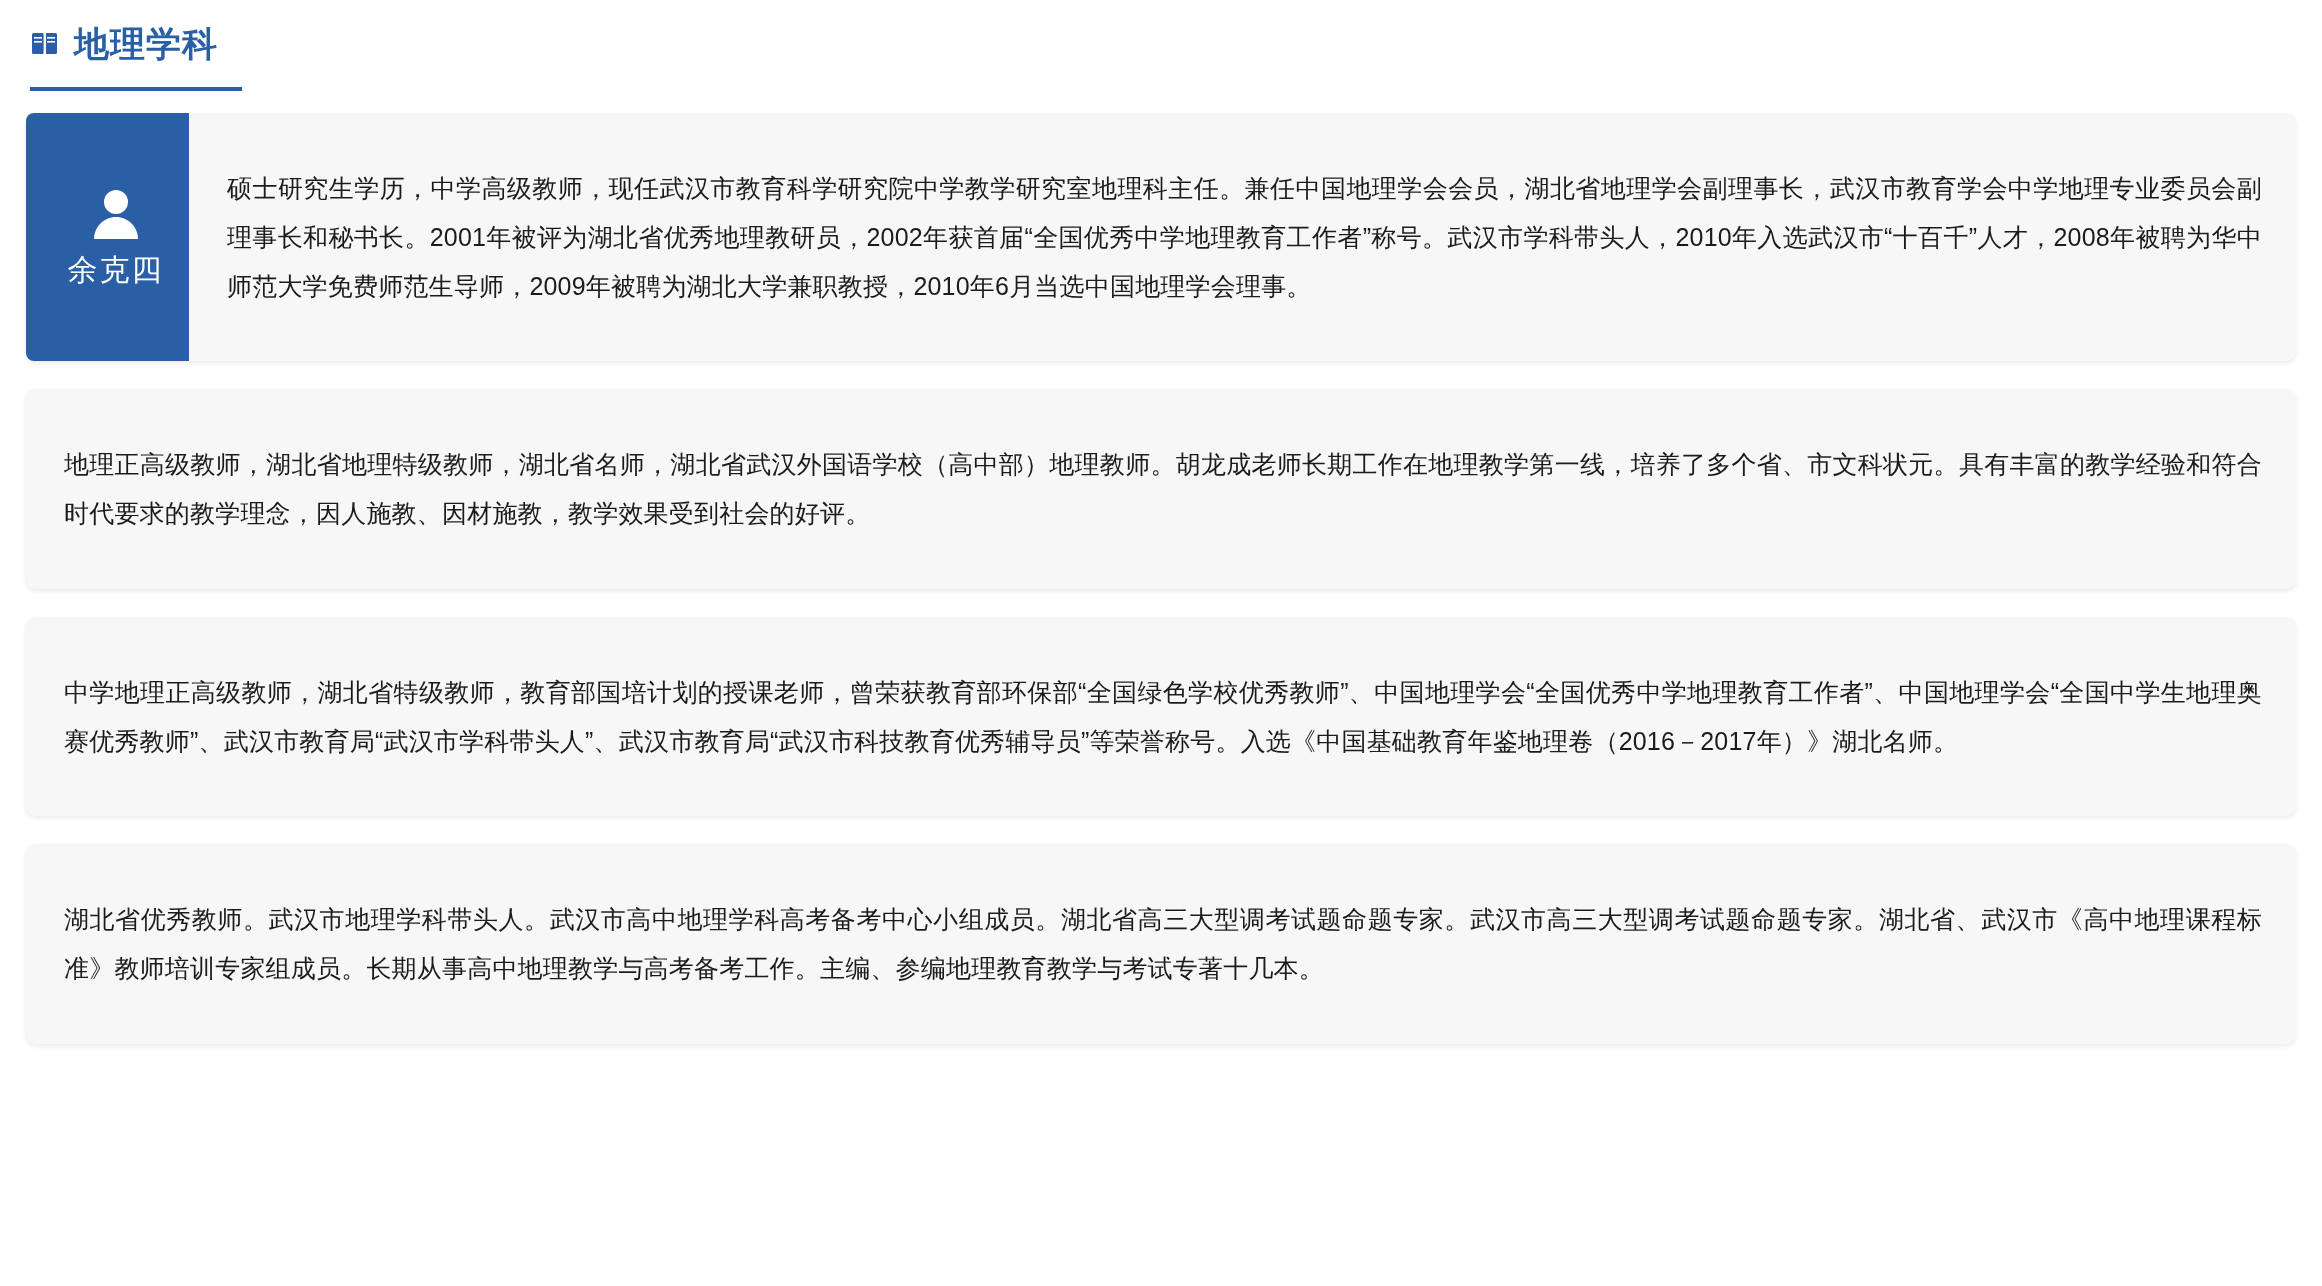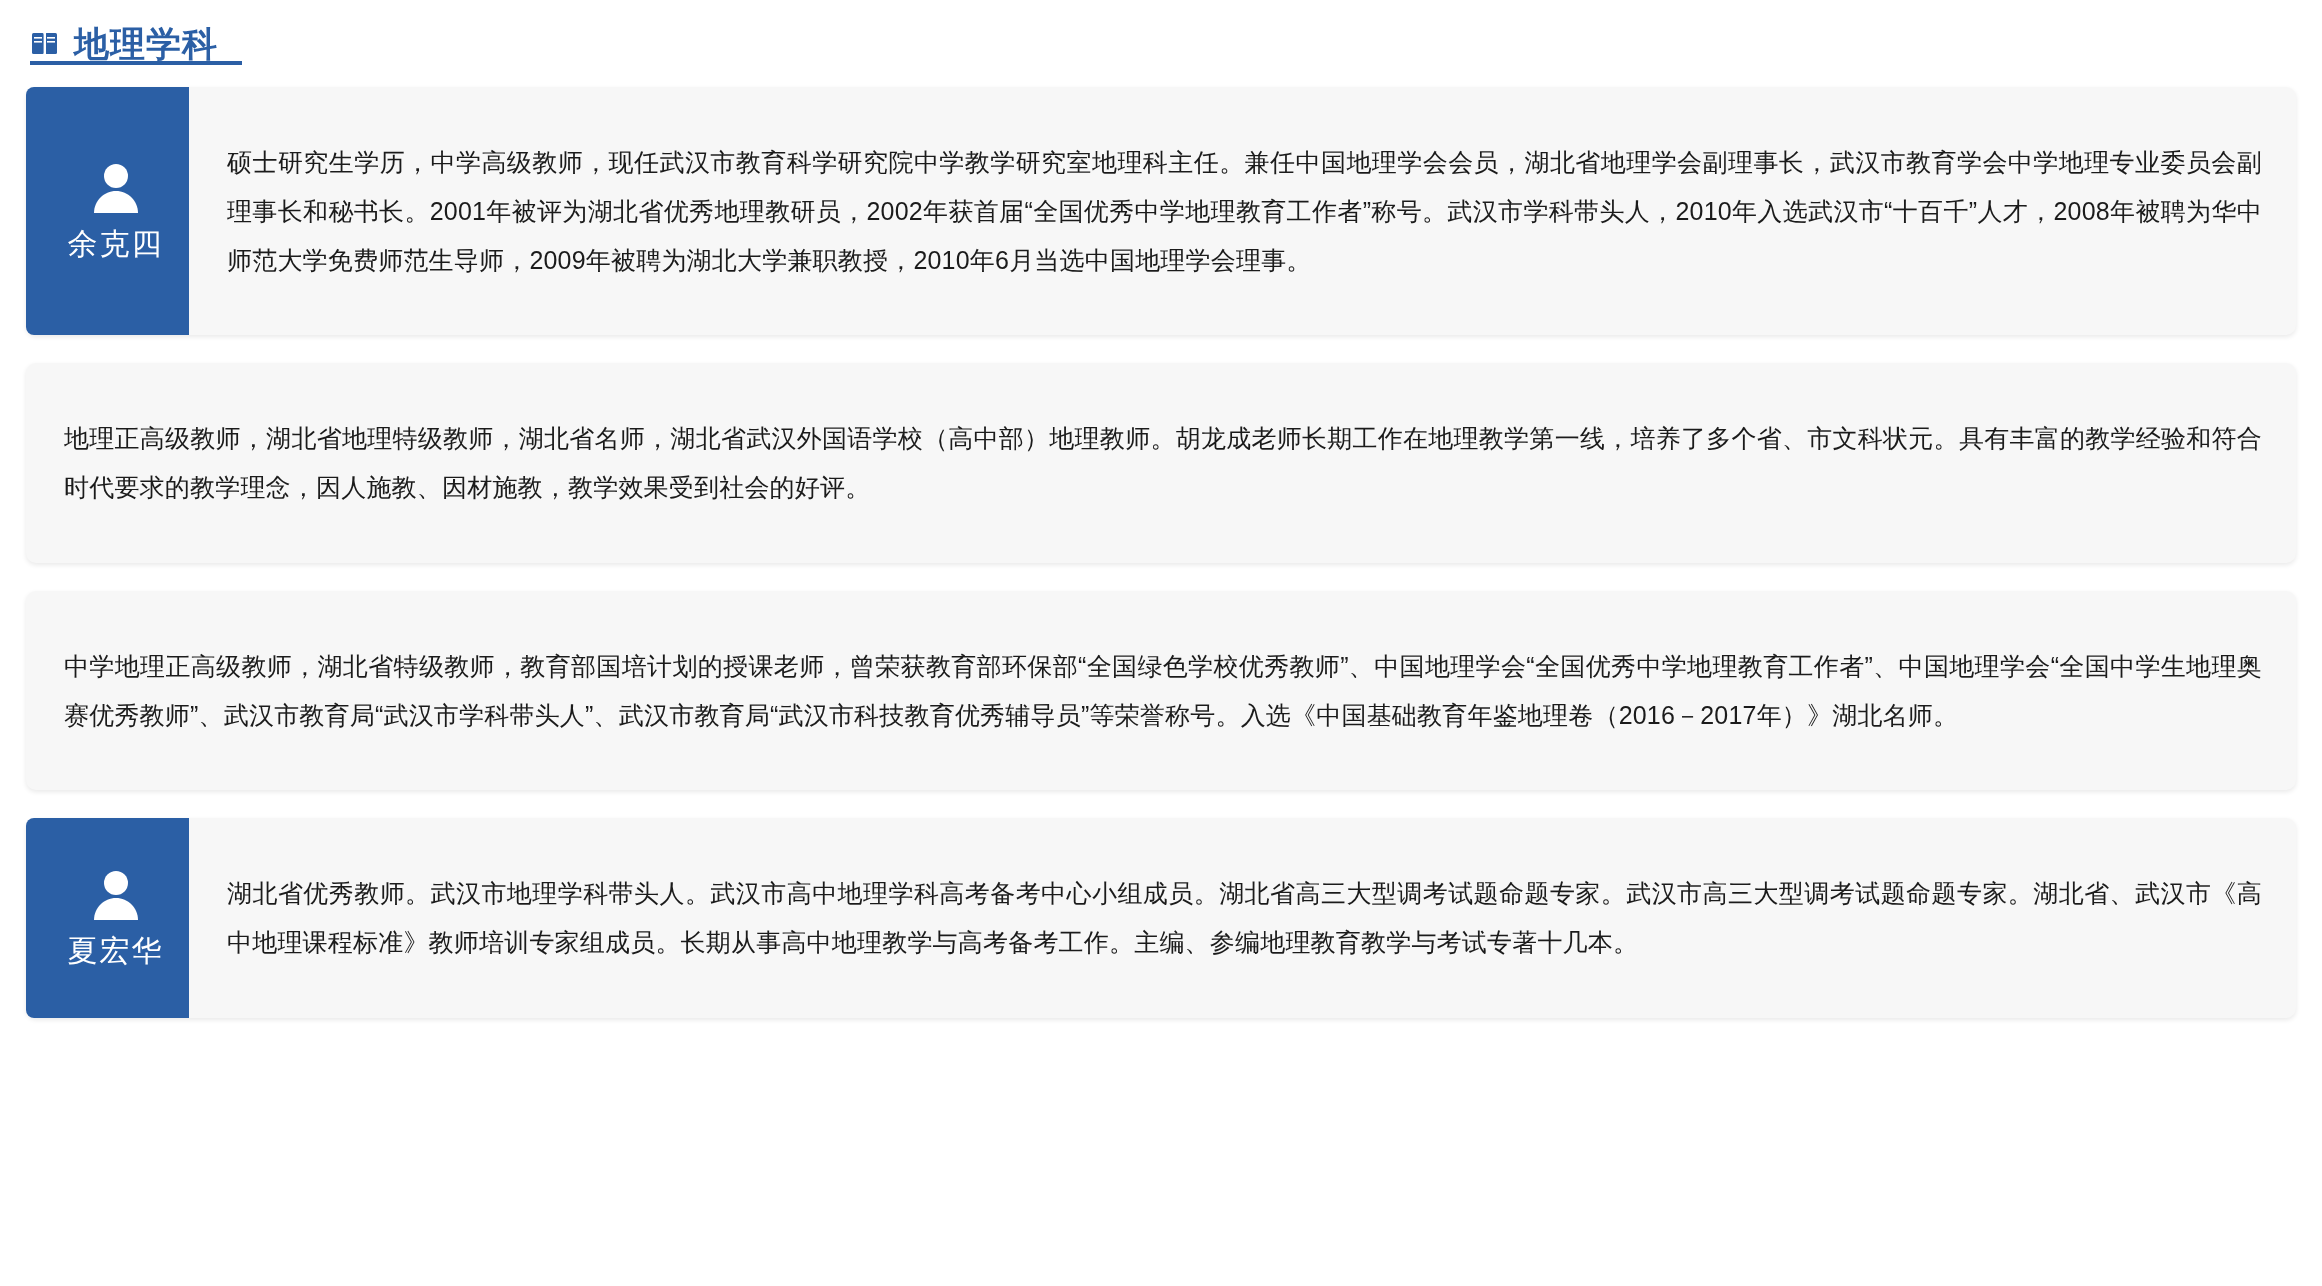--- a/index.html
+++ b/index.html
@@ -20,21 +20,21 @@
     height: 1286px;
     box-sizing: border-box;
     padding: 0 26px;
   }
 
   
   .section-header {
     display: flex;
     align-items: center;
     gap: 14px;
-    padding: 26px 0 0 0;
+    padding: 26px 0 26px 0;
     margin-left: 4px;
     width: 212px;
     border-bottom: 4px solid #2b5fa5;
   }
   .book-icon {
     width: 30px;
     height: 30px;
     flex: 0 0 30px;
     position: relative;
   }
@@ -157,28 +157,19 @@
       </div>
     </div>
 
     <div class="card h3">
       <div class="card-body">
         <p class="card-text">中学地理正高级教师，湖北省特级教师，教育部国培计划的授课老师，曾荣获教育部环保部“全国绿色学校优秀教师”、中国地理学会“全国优秀中学地理教育工作者”、中国地理学会“全国中学生地理奥赛优秀教师”、武汉市教育局“武汉市学科带头人”、武汉市教育局“武汉市科技教育优秀辅导员”等荣誉称号。入选《中国基础教育年鉴地理卷（2016－2017年）》湖北名师。</p>
       </div>
     </div>
 
     <div class="card h4">
-      <div class="card-badge">
-        <span class="person-icon">
-          <svg width="54" height="58" viewBox="0 0 54 58" xmlns="http://www.w3.org/2000/svg">
-            <circle cx="27" cy="17" r="12" fill="#ffffff"></circle>
-            <path d="M5 54c0-12.2 9.9-22 22-22s22 9.8 22 22z" fill="#ffffff"></path>
-          </svg>
-        </span>
-        <span class="badge-name">夏宏华</span>
-      </div>
       <div class="card-body">
         <p class="card-text">湖北省优秀教师。武汉市地理学科带头人。武汉市高中地理学科高考备考中心小组成员。湖北省高三大型调考试题命题专家。武汉市高三大型调考试题命题专家。湖北省、武汉市《高中地理课程标准》教师培训专家组成员。长期从事高中地理教学与高考备考工作。主编、参编地理教育教学与考试专著十几本。</p>
       </div>
     </div>
 
   </div>
 </div>
 
 </body></html>

